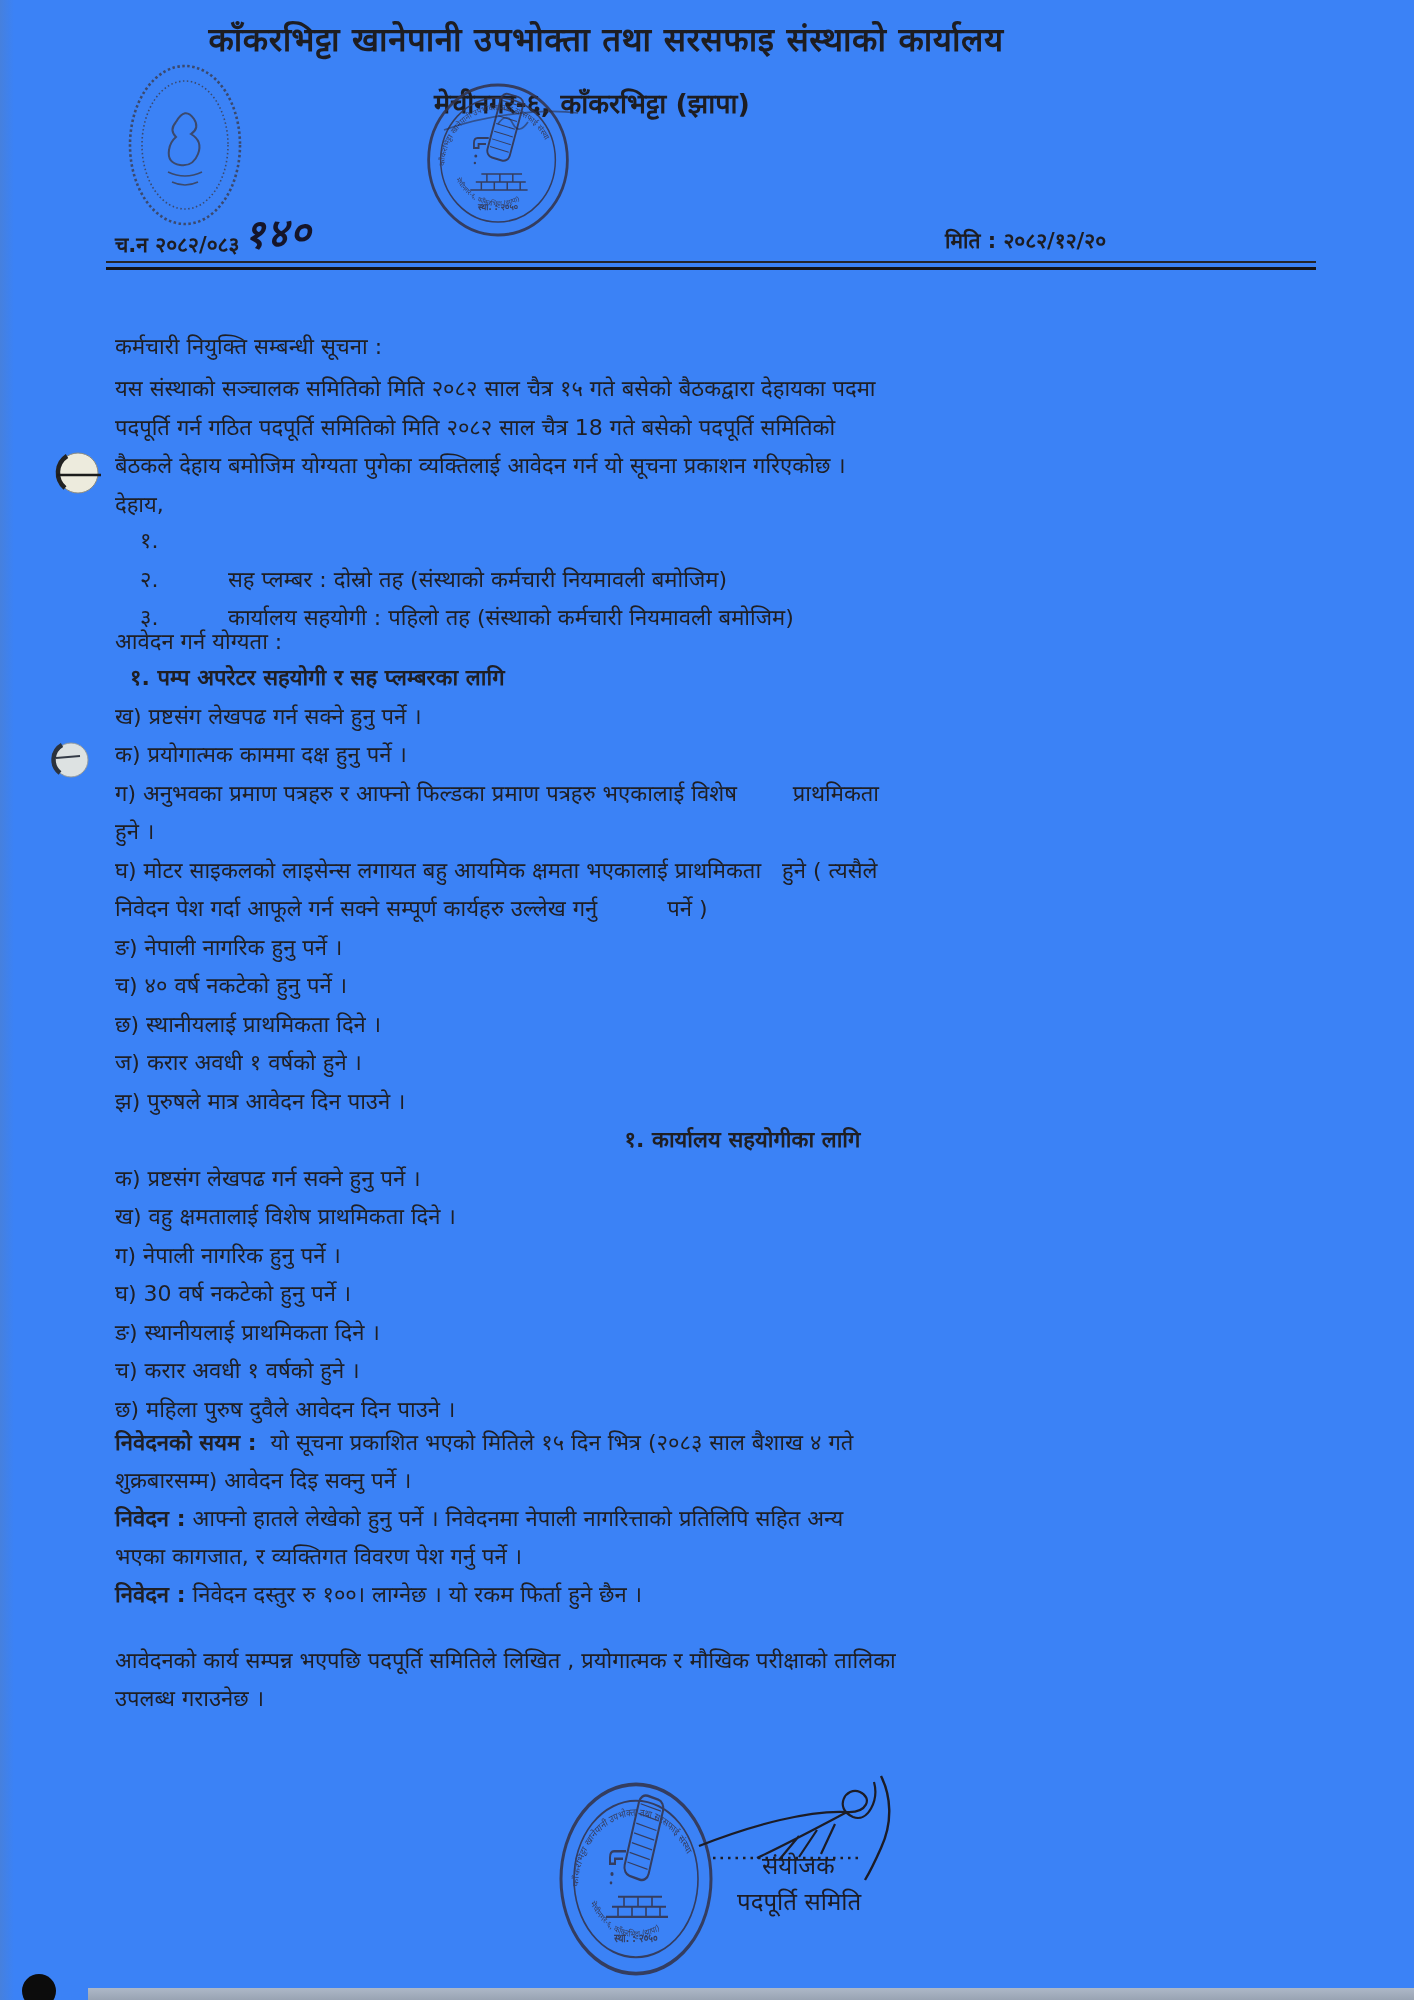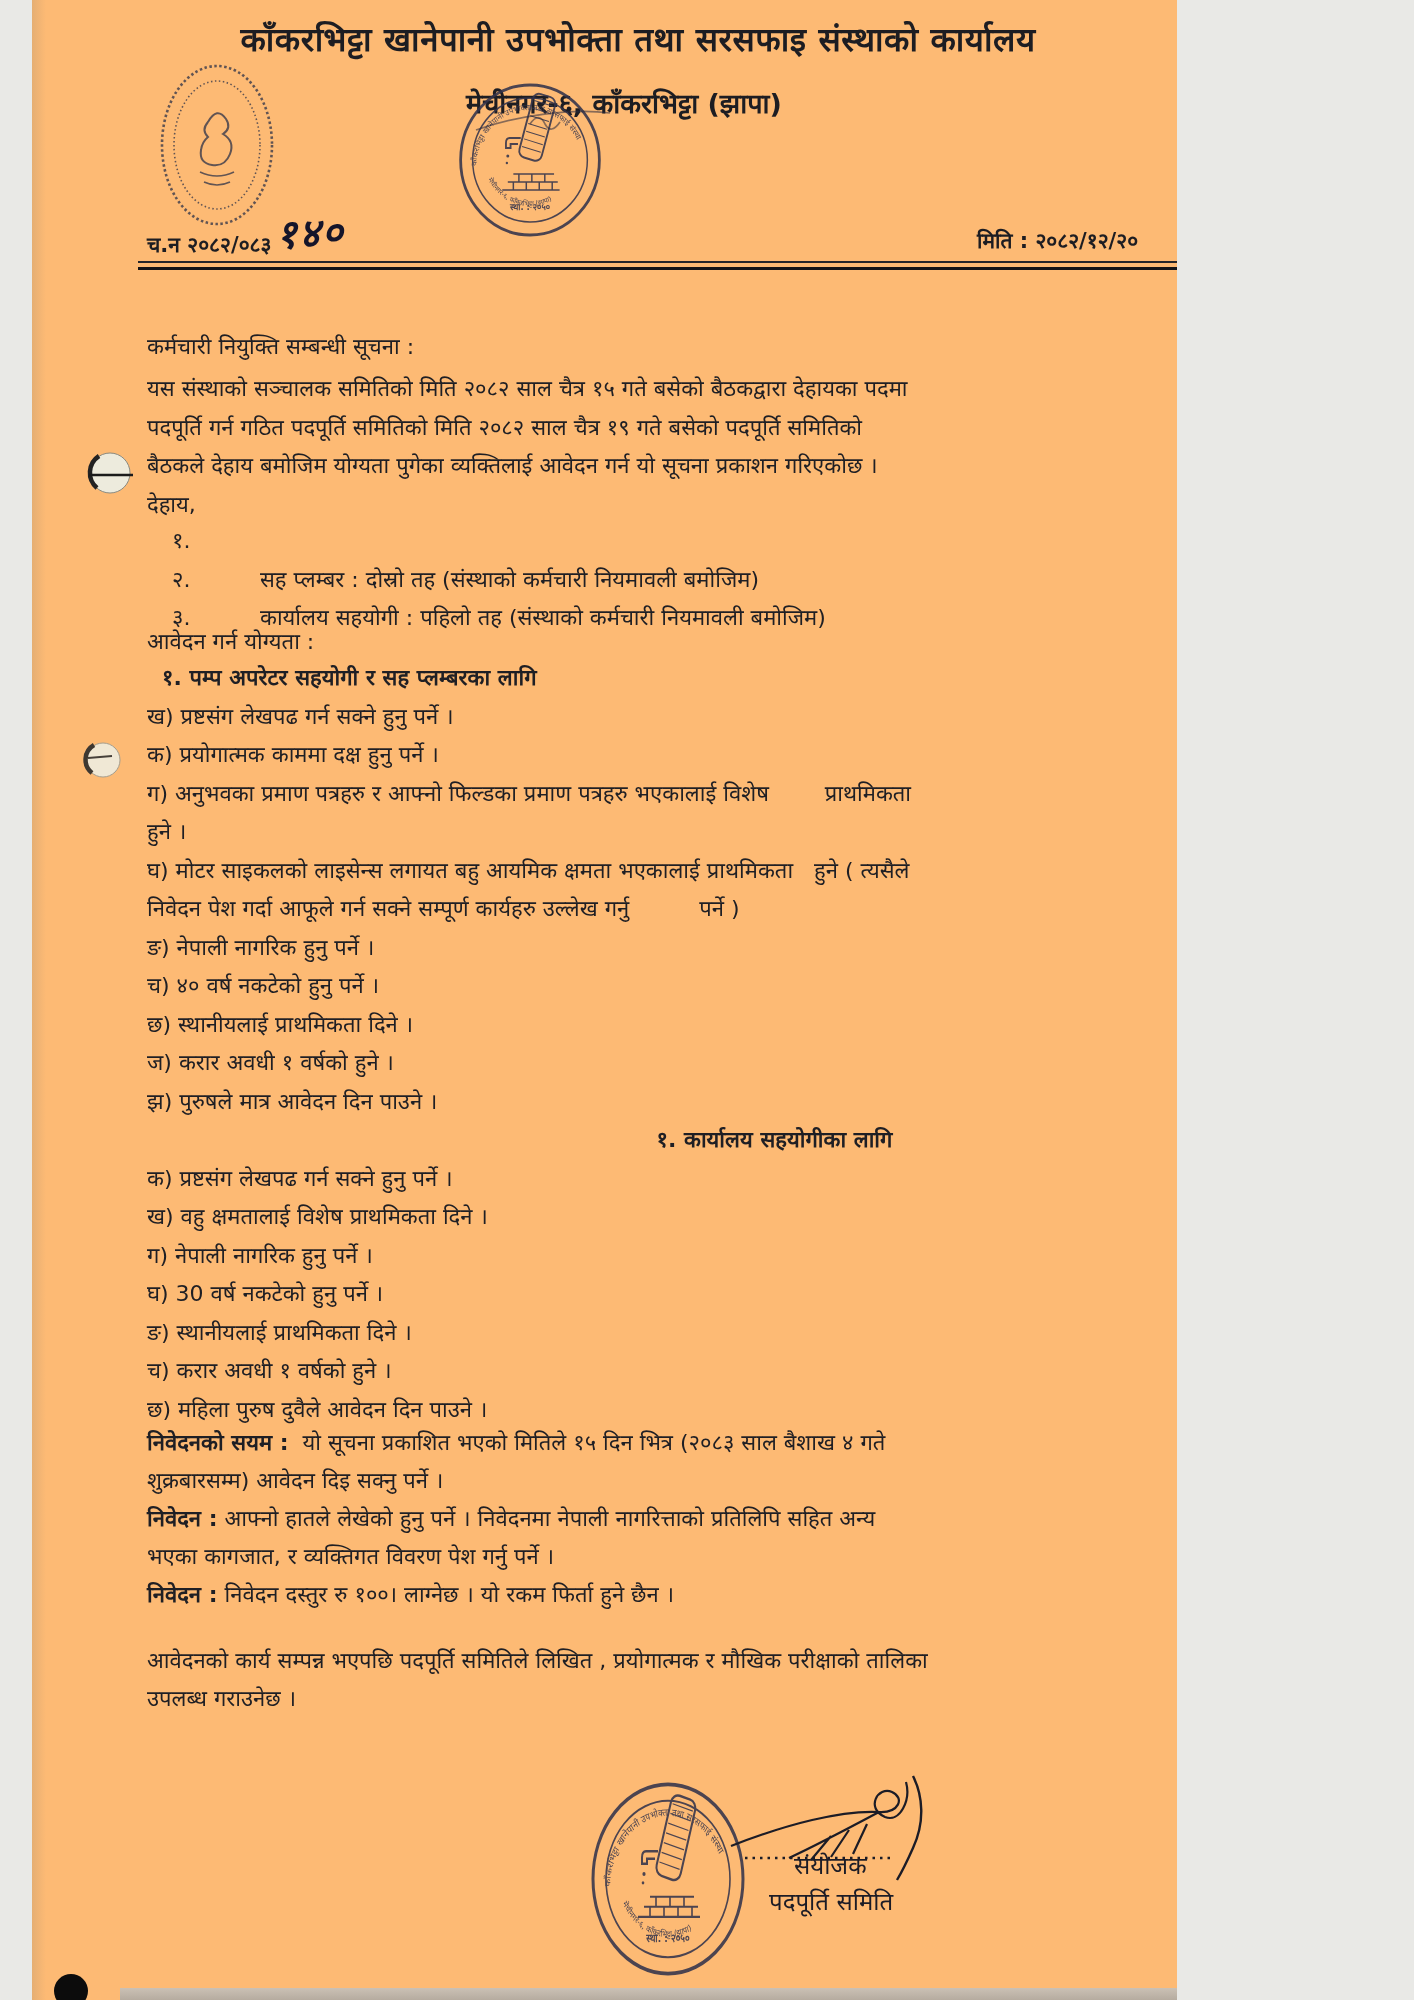--- a/index.html
+++ b/index.html
@@ -1,17 +1,17 @@
 <!DOCTYPE html>
 <html><head>
 <meta charset="utf-8">
 <style>
   html,body{margin:0;padding:0;}
   body{background:#e9e9e6;font-family:"DejaVu Sans","Liberation Sans",sans-serif;}
-  #page{position:relative;width:1145px;height:2000px;background:#fdba74;overflow:hidden;color:#1d1d22;margin-left:32px;}
+  #page{position:relative;width:1414px;height:2000px;background:#3b82f6;overflow:hidden;color:#1d1d22;}
   #page::before{content:"";position:absolute;left:0;top:0;width:14px;height:100%;
     background:linear-gradient(90deg,rgba(120,120,110,.18),rgba(120,120,110,0));}
   .abs{position:absolute;}
   .nowrap{white-space:nowrap;}
   .pre{white-space:pre-wrap;}
   .title{font-size:33px;font-weight:bold;letter-spacing:.5px;}
   .subtitle{font-size:27px;font-weight:bold;}
   .meta{font-size:21px;font-weight:bold;}
   .handwr{font-size:40px;font-weight:bold;font-style:italic;color:#15152a;transform:rotate(-3deg);letter-spacing:2px;}
   .rule{left:106px;top:261px;width:1210px;height:4px;border-top:2px solid #26262a;border-bottom:3px solid #141417;}
@@ -81,21 +81,21 @@
   </svg>
   <svg class="abs" style="left:48px;top:738px;opacity:.9;" width="46" height="44" viewBox="0 0 46 44">
     <circle cx="23" cy="22" r="17" fill="#efede0" stroke="#9a9a90" stroke-width="1"></circle>
     <path d="M14,7 A17,17 0 0 0 12,35" stroke="#2a2a2a" stroke-width="4.5" fill="none"></path>
     <line x1="8" y1="20" x2="32" y2="18" stroke="#333" stroke-width="2"></line>
   </svg>
 
   <div class="abs doc nowrap" style="top:328px;">कर्मचारी नियुक्ति सम्बन्धी सूचना :</div>
 
   <div class="abs doc pre" style="top:370px;">यस संस्थाको सञ्चालक समितिको मिति २०८२ साल चैत्र १५ गते बसेको बैठकद्वारा देहायका पदमा
-पदपूर्ति गर्न गठित पदपूर्ति समितिको मिति २०८२ साल चैत्र १९ गते बसेको पदपूर्ति समितिको
+पदपूर्ति गर्न गठित पदपूर्ति समितिको मिति २०८२ साल चैत्र 18 गते बसेको पदपूर्ति समितिको
 बैठकले देहाय बमोजिम योग्यता पुगेका व्यक्तिलाई आवेदन गर्न यो सूचना प्रकाशन गरिएकोछ ।
 देहाय,</div>
 
   <div class="abs doc" style="top:522px;left:140px;width:1215px;">
     <div class="row">
       <span class="num">१.</span>
     </div>
     <div class="row">
       <span class="num">२.</span>
       <span>सह प्लम्बर : दोस्रो तह (संस्थाको कर्मचारी नियमावली बमोजिम)</span>

